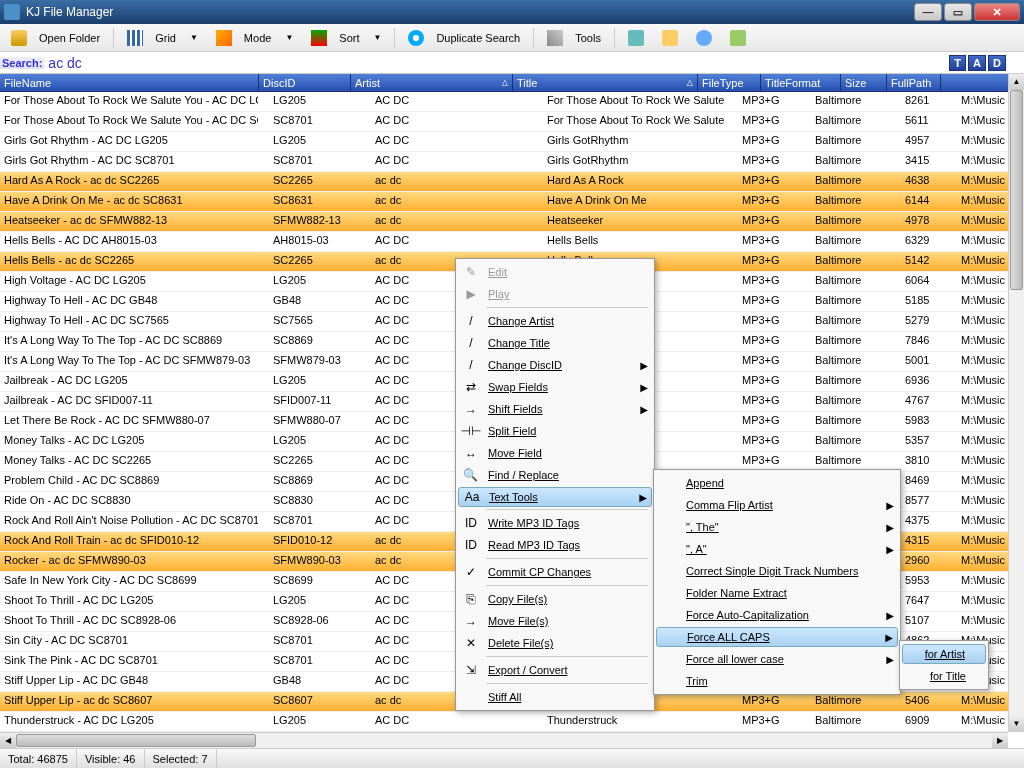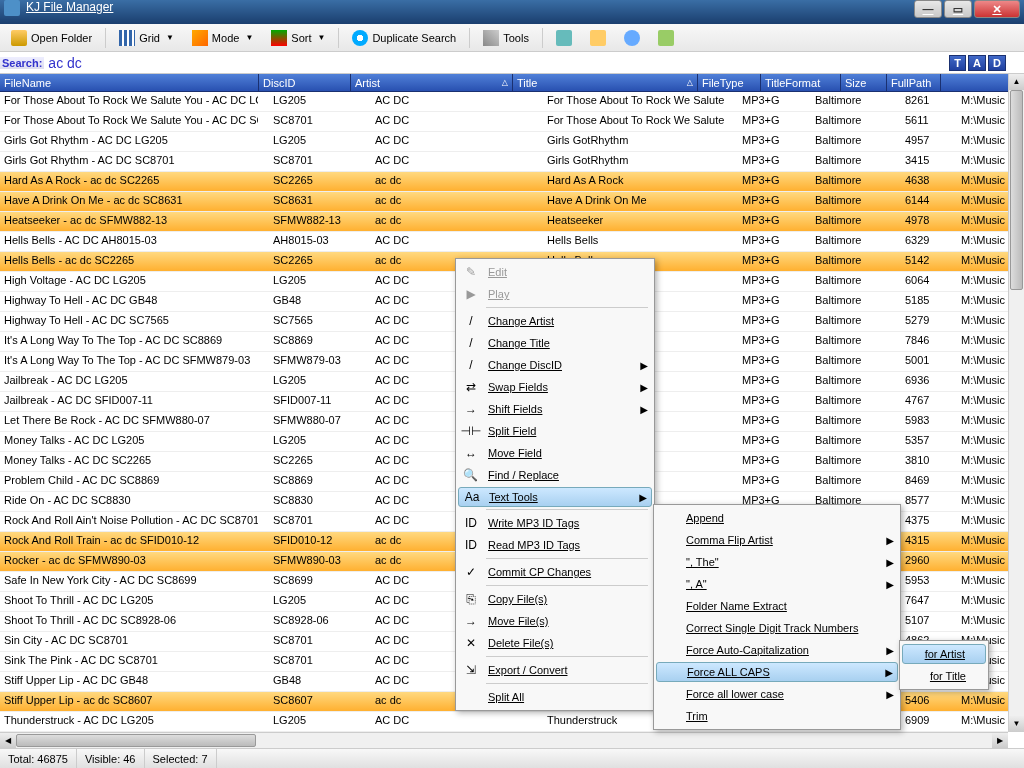--- a/index.html
+++ b/index.html
@@ -1,24 +1,24 @@
 <!DOCTYPE html>
 <html><head>
 <meta charset="utf-8">
 <style>
 * { margin: 0; padding: 0; box-sizing: border-box; font-family: Tahoma, sans-serif; font-size: 11px; }
 body { background: #fff; overflow: hidden; width: 1024px; height: 768px; position: relative; }
-.titlebar { height: 24px; background: linear-gradient(to bottom, #3a6ea5, #1a3e6e); display:flex; align-items:flex-start; padding: 0 4px; color:#fff;text-decoration:underline; }
+.titlebar { height: 24px; background: linear-gradient(to bottom, #3a6ea5, #1a3e6e); display:flex; align-items:center; padding: 0 4px; color:#fff; }
 .titlebar .icon { width:16px; height:16px; background:#4d90c8; border-radius:2px; margin-right:6px; }
 .titlebar .title { flex:1; font-size:12px; }
 .winbtns { display:flex; gap:2px; }
 .winbtn { width:28px; height:18px; background:linear-gradient(to bottom,#e8e8e8,#c8c8c8); border:1px solid #888; border-radius:3px; display:flex; align-items:center; justify-content:center; font-weight:bold; font-size:11px; color:#333; }
 .winbtn.close { background:linear-gradient(to bottom,#e88,#c33); color:#fff; width:46px;}
 .toolbar { height:28px; background:linear-gradient(to bottom,#f8f8f8,#e8e8e8); border-bottom:1px solid #ccc; display:flex; align-items:center; padding:0 4px; gap:4px; }
-.tbtn { display:flex; align-items:center; gap:4px; padding:2px 6px; border:1px solid transparent; border-radius:3px; cursor:pointer; }
+.tbtn { display:flex; align-items:center; gap:12px; padding:2px 6px; border:1px solid transparent; border-radius:3px; cursor:pointer; }
 .tbtn .ic { width:16px; height:16px; display:inline-block; }
 .ic-folder { background:linear-gradient(to bottom,#fc6,#c90); border-radius:2px; }
 .ic-grid { background:repeating-linear-gradient(90deg,#36a,#36a 3px,#fff 3px,#fff 5px); }
 .ic-mode { background:linear-gradient(135deg,#fa0,#f60); }
 .ic-sort { background:linear-gradient(to bottom,#0a0,#f00); }
 .ic-dup { background:radial-gradient(circle,#fff 30%,#0af 30%); border-radius:50%; }
 .ic-tools { background:linear-gradient(45deg,#888,#ccc); }
 .ic-gen { background:#6bb; border-radius:2px;}
 .dd { font-size:8px; margin-left:2px;}
 .sep { width:1px; height:20px; background:#ccc; margin:0 2px;}
@@ -47,21 +47,21 @@
 .statusbar .seg { padding:0 8px; border-right:1px solid #ccc; height:100%; display:flex; align-items:center;}
 .ctxmenu { position:absolute; background:#f8f8f8; border:1px solid #999; box-shadow:2px 2px 6px rgba(0,0,0,.3); padding:2px; }
 .ctxmenu .mi { display:flex; align-items:center; height:22px; padding:0 20px 0 4px; gap:8px; position:relative;}
 .ctxmenu .mi .mic { width:18px; height:18px; display:flex; align-items:center; justify-content:center; font-size:12px;}
 .ctxmenu .mi .mlbl { flex:1; white-space:nowrap;text-decoration:underline;}
 .ctxmenu .mi .sub { position:absolute; right:4px; font-size:10px;}
 .ctxmenu .mi.disabled { color:#999;}
 .ctxmenu .mi.hl { background:linear-gradient(to bottom,#cde8ff,#a8d0f0); border:1px solid #7ab; border-radius:3px; height:20px; margin:1px 0;}
 .ctxmenu .msep { height:1px; background:#ccc; margin:2px 4px 2px 28px;}
 .m1 { left:455px; top:258px; width:200px;}
-.m2 { left:653px; top:504px; width:248px;}
+.m2 { left:653px; top:469px; width:248px;}
 .m3 { left:899px; top:640px; width:90px;}
 </style>
 </head>
 <body>
 
 <div class="titlebar">
   <div class="icon"></div>
   <div class="title">KJ File Manager</div>
   <div class="winbtns">
     <div class="winbtn">—</div>
@@ -573,21 +573,21 @@
       <span class="mlbl">Delete File(s)</span>
     </div>
     <div class="msep"></div>
     <div class="mi">
       <span class="mic">⇲</span>
       <span class="mlbl">Export / Convert</span>
     </div>
     <div class="msep"></div>
     <div class="mi">
       <span class="mic"></span>
-      <span class="mlbl">Split All</span>
+      <span class="mlbl">Stiff All</span>
     </div>
   </div>
 <div class="ctxmenu m2" id="m2">
     <div class="mi">
       <span class="mic"></span>
       <span class="mlbl">Append</span>
     </div>
     <div class="mi">
       <span class="mic"></span>
       <span class="mlbl">Comma Flip Artist</span>
@@ -598,25 +598,25 @@
       <span class="mlbl">", The"</span>
       <span class="sub">▶</span>
     </div>
     <div class="mi">
       <span class="mic"></span>
       <span class="mlbl">", A"</span>
       <span class="sub">▶</span>
     </div>
     <div class="mi">
       <span class="mic"></span>
+      <span class="mlbl">Correct Single Digit Track Numbers</span>
+    </div>
+    <div class="mi">
+      <span class="mic"></span>
       <span class="mlbl">Folder Name Extract</span>
-    </div>
-    <div class="mi">
-      <span class="mic"></span>
-      <span class="mlbl">Correct Single Digit Track Numbers</span>
     </div>
     <div class="mi">
       <span class="mic"></span>
       <span class="mlbl">Force Auto-Capitalization</span>
       <span class="sub">▶</span>
     </div>
     <div class="mi hl">
       <span class="mic"></span>
       <span class="mlbl">Force ALL CAPS</span>
       <span class="sub">▶</span>

